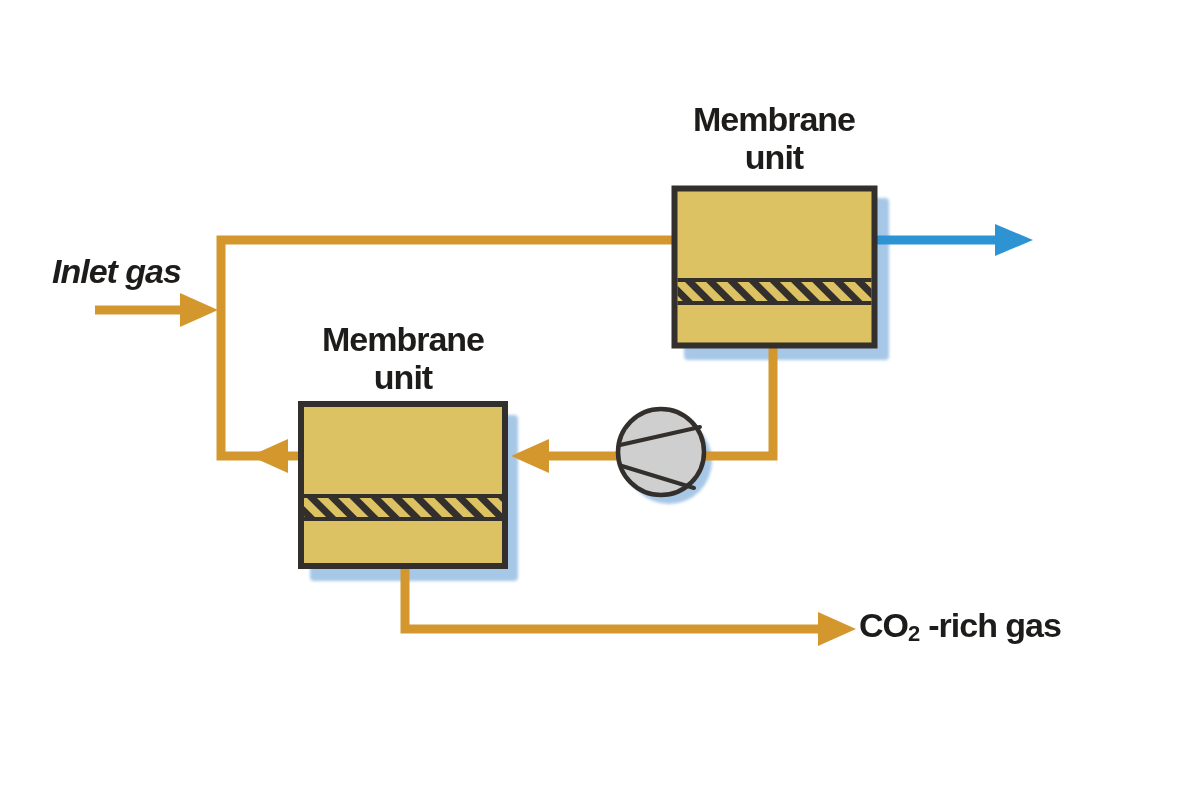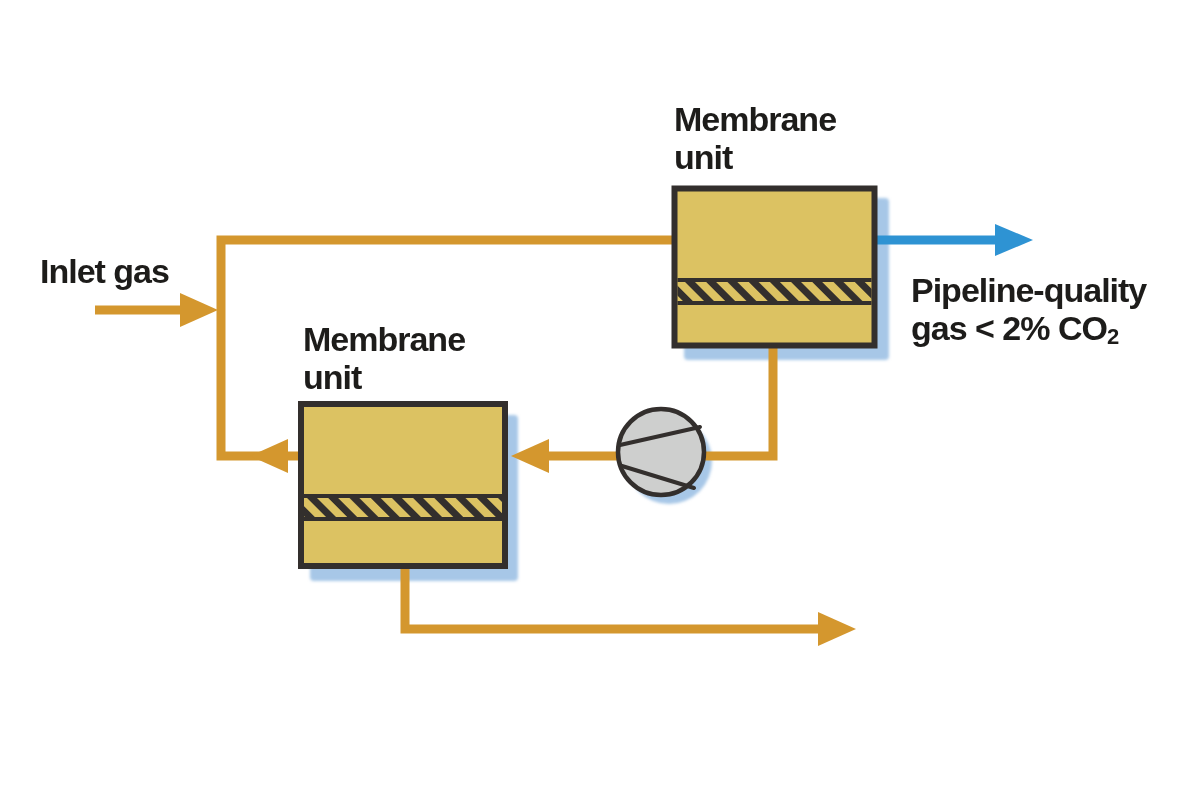--- a/index.html
+++ b/index.html
@@ -24,20 +24,21 @@
   .comp-body     {fill:var(--compressor-fill);stroke:var(--vessel-outline);stroke-width:4.5;}
   .comp-blade    {stroke:var(--vessel-outline);stroke-width:4;fill:none;stroke-linecap:round;}
 
   .lbl{
     position:absolute;
     color:var(--text,#1d1c1a);
     font-weight:bold;
     font-size:34px;
     letter-spacing:-1px;
     line-height:38px;
+    text-align:center;
     white-space:nowrap;
   }
   .lbl.left{text-align:left;}
   .sub{font-size:22px;vertical-align:-4px;letter-spacing:-0.5px;}
 </style>
 </head>
 <body>
 
 <div id="canvas">
 
@@ -84,36 +85,33 @@
       <line class="band-line" x1="304" y1="519" x2="502" y2="519"></line>
     </g>
 
     <g>
       <circle class="comp-body" cx="661" cy="452" r="43"></circle>
       <line class="comp-blade" x1="620" y1="445" x2="700" y2="427"></line>
       <line class="comp-blade" x1="622" y1="466" x2="694" y2="488"></line>
     </g>
   </svg>
 
-  <div class="lbl left" style="left:40px;top:252px;">Inlet gas</div>
+  <div class="lbl left" style="left:52px;top:252px;font-style:italic;">Inlet gas</div>
 
   <div class="lbl" style="left:674px;top:100px;width:200px;">
     <div>Membrane</div>
     <div>unit</div>
   </div>
 
   <div class="lbl" style="left:303px;top:320px;width:200px;">
     <div>Membrane</div>
     <div>unit</div>
   </div>
 
 
-  <div class="lbl" style="left:911px;top:271px;width:260px;">
-    <div>Pipeline-quality</div>
-    <div>
-      <span>gas &lt; 2% CO</span><span class="sub">2</span>
-    </div>
-  </div>
 
   <div class="lbl" style="left:841px;top:606px;width:238px;">
+    <div>
+      <span>CO</span><span class="sub">2</span><span> -rich gas</span>
+    </div>
   </div>
 
 </div>
 
 </body></html>

